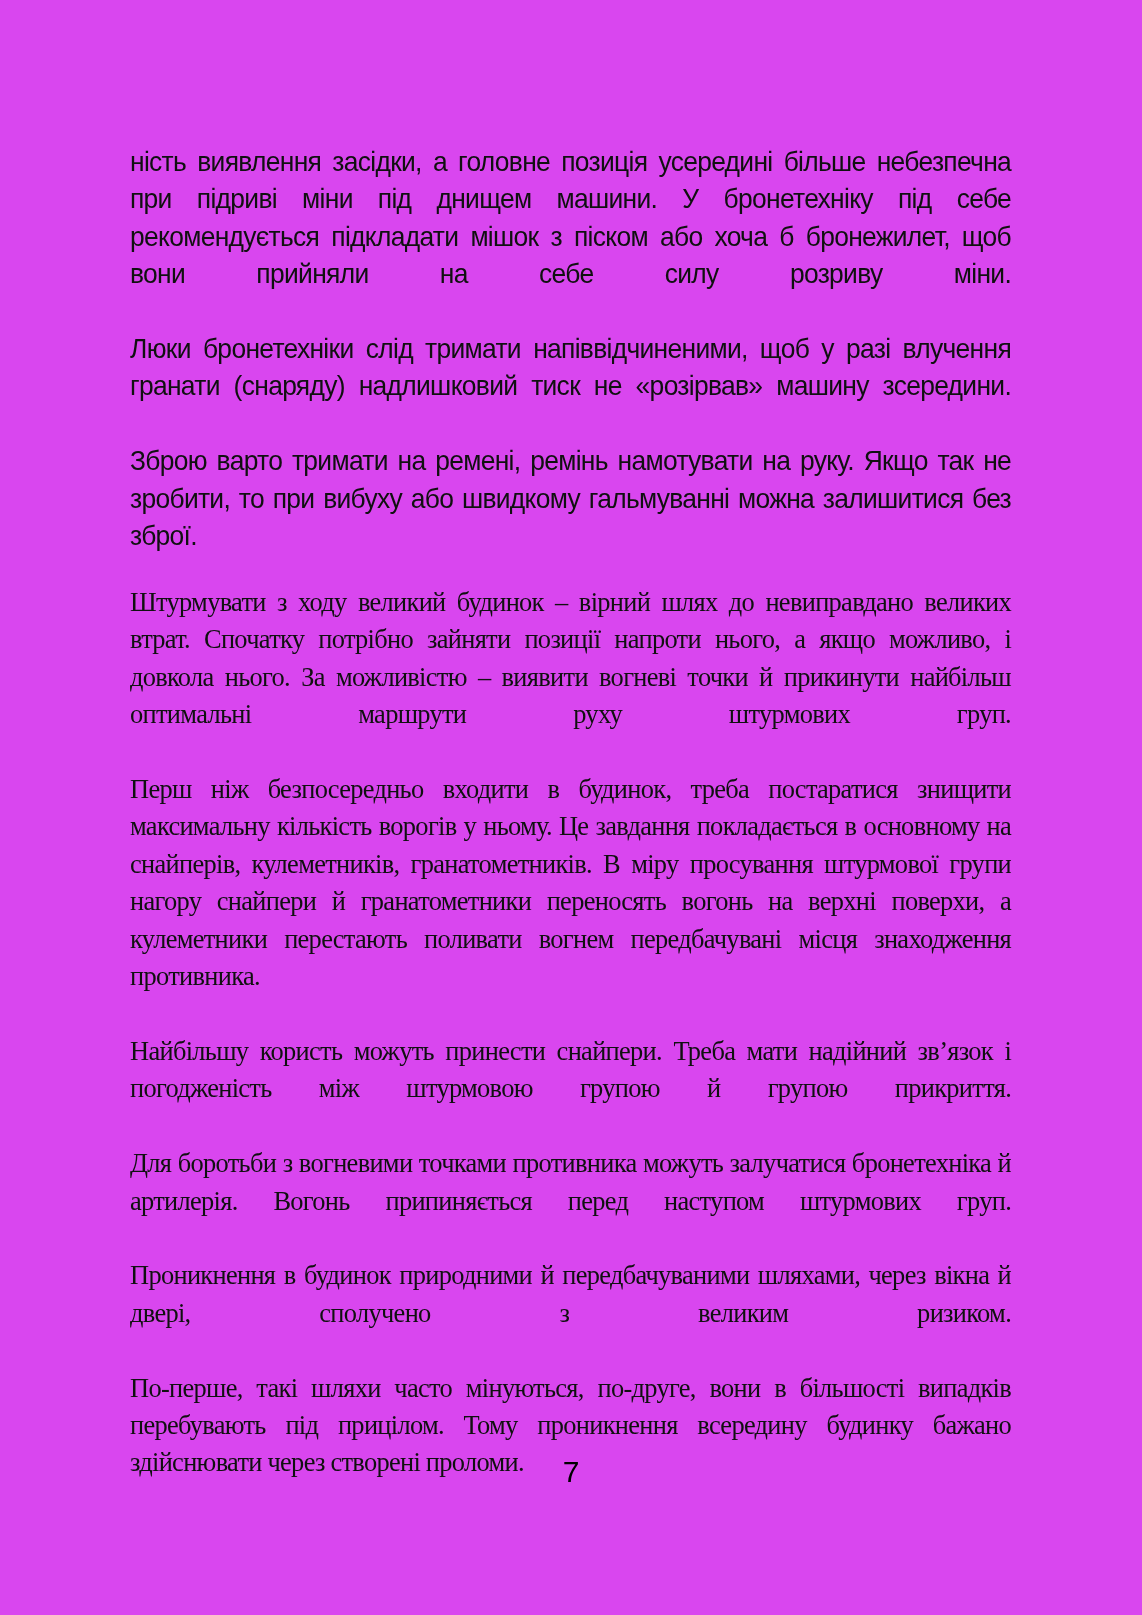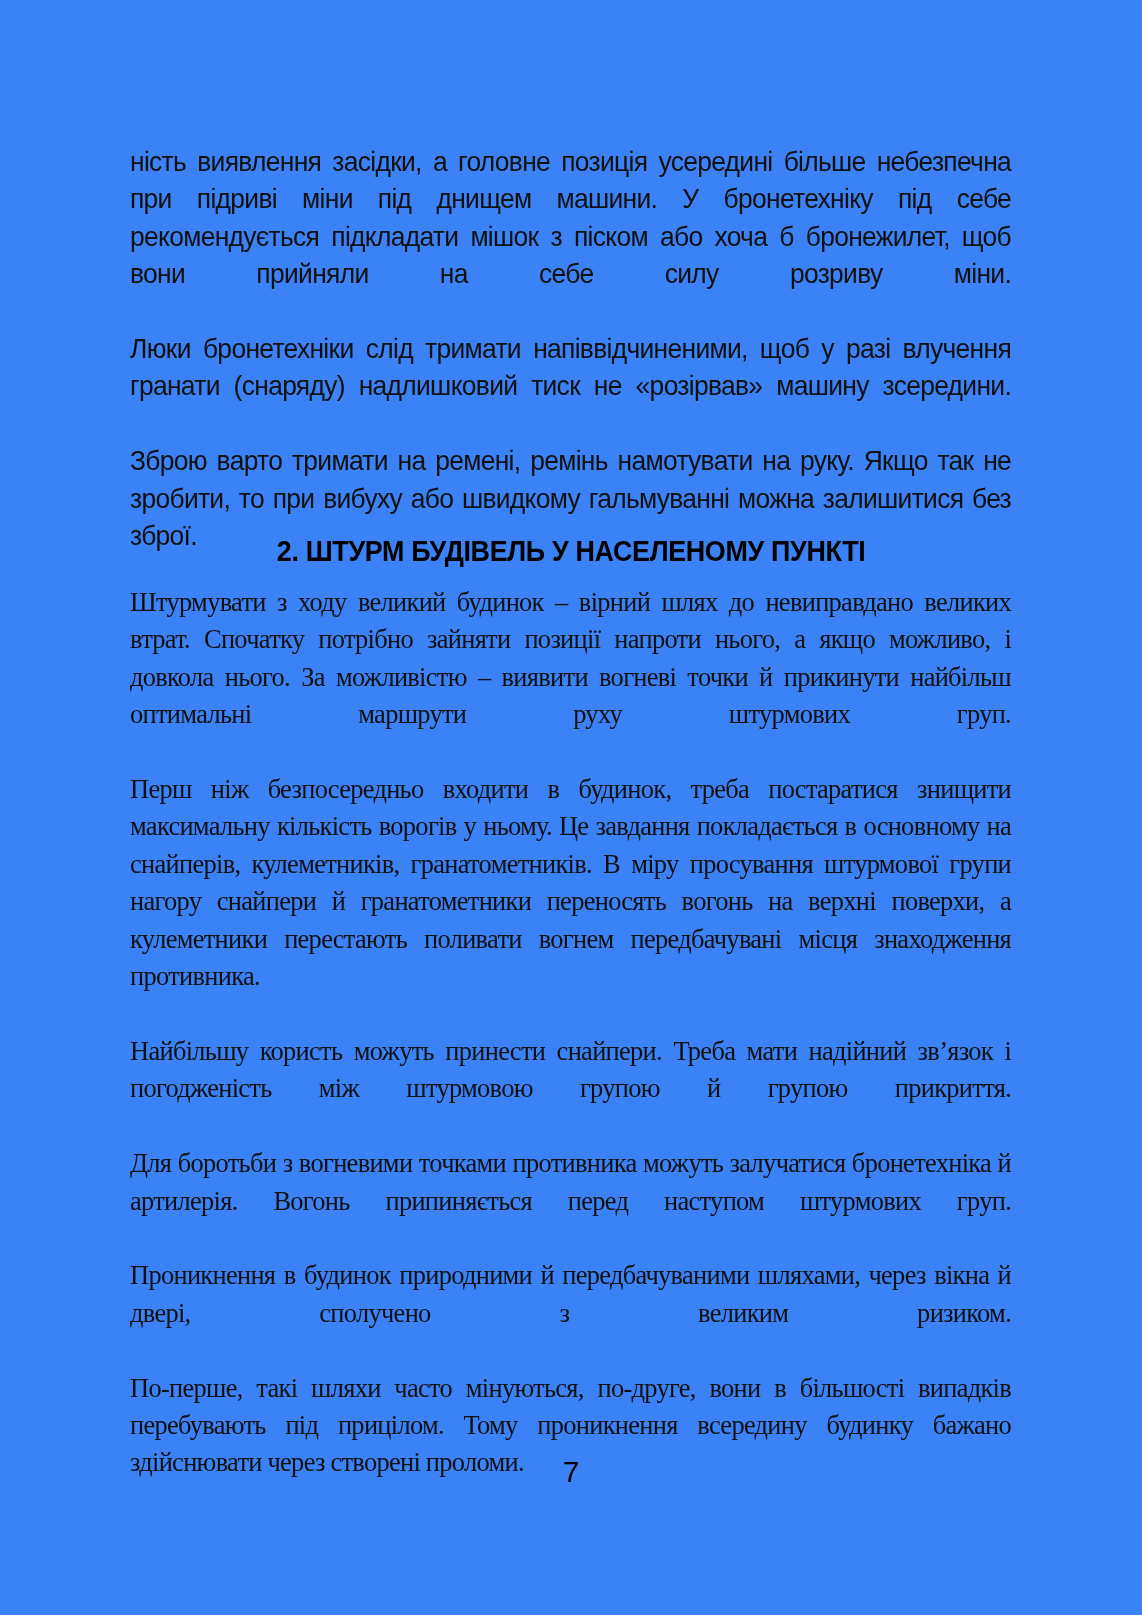--- a/index.html
+++ b/index.html
@@ -14,21 +14,21 @@
     font-family: "Liberation Sans", "DejaVu Sans", sans-serif;
     color: #000000;
     overflow: hidden;
     position: relative;
   }
 
   .page {
     position: relative;
     width: 1142px;
     height: 1615px;
-    background: #3b82f6;
+    background: #d946ef;
     box-sizing: border-box;
   }
 
   
   .text-column {
     position: absolute;
     left: 130px;
     top: 143px;
     width: 882px;
   }
@@ -109,23 +109,20 @@
 <body>
 
 <div class="page">
 
   <div class="text-column">
     <p class="para">ність виявлення засідки, а головне позиція усередині більше небезпечна при підриві міни під днищем машини. У бронетехніку під себе рекомендується підкладати мішок з піском або хоча б бронежилет, щоб вони прийняли на себе силу розриву міни.</p>
     <p class="para">Люки бронетехніки слід тримати напіввідчиненими, щоб у разі влучення гранати (снаряду) надлишковий тиск не «розірвав» машину зсередини.</p>
     <p class="para">Зброю варто тримати на ремені, ремінь намотувати на руку. Якщо так не зробити, то при вибуху або швидкому гальмуванні можна залишитися без зброї.</p>
   </div>
 
-  <div class="section-heading">
-    <span class="heading-inner">2. ШТУРМ БУДІВЕЛЬ У НАСЕЛЕНОМУ ПУНКТІ</span>
-  </div>
 
   <div class="text-column-2">
     <p class="para">Штурмувати з ходу великий будинок – вірний шлях до невиправдано великих втрат. Спочатку потрібно зайняти позиції напроти нього, а якщо можливо, і довкола нього. За можливістю – виявити вогневі точки й прикинути найбільш оптимальні маршрути руху штурмових груп.</p>
     <p class="para">Перш ніж безпосередньо входити в будинок, треба постаратися знищити максимальну кількість ворогів у ньому. Це завдання покладається в основному на снайперів, кулеметників, гранатометників. В міру просування штурмової групи нагору снайпери й гранатометники переносять вогонь на верхні поверхи, а кулеметники перестають поливати вогнем передбачувані місця знаходження противника.</p>
     <p class="para">Найбільшу користь можуть принести снайпери. Треба мати надійний зв’язок і погодженість між штурмовою групою й групою прикриття.</p>
     <p class="para">Для боротьби з вогневими точками противника можуть залучатися бронетехніка й артилерія. Вогонь припиняється перед наступом штурмових груп.</p>
     <p class="para">Проникнення в будинок природними й передбачуваними шляхами, через вікна й двері, сполучено з великим ризиком.</p>
     <p class="para no-stretch">По-перше, такі шляхи часто мінуються, по-друге, вони в більшості випадків перебувають під прицілом. Тому проникнення всередину будинку бажано здійснювати через створені проломи.</p>
   </div>
 

